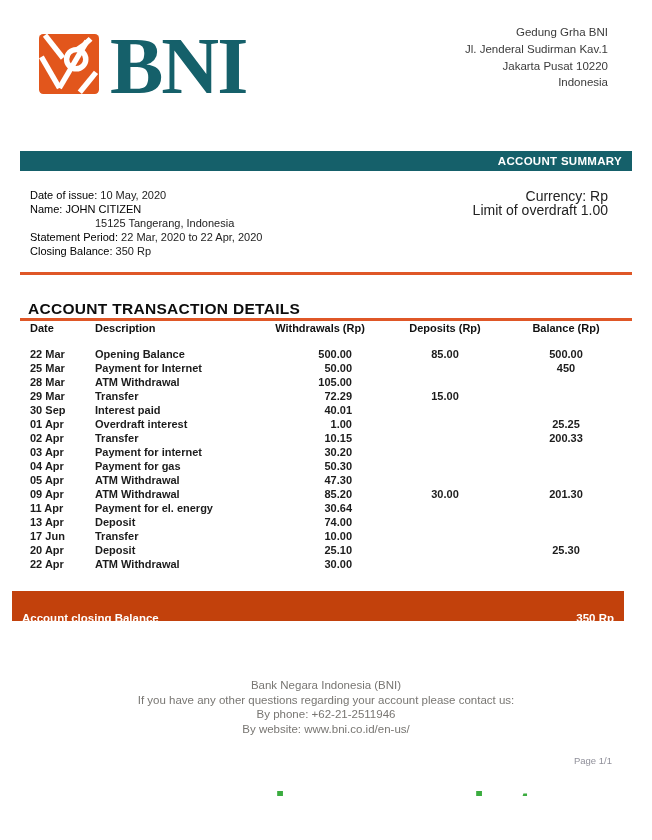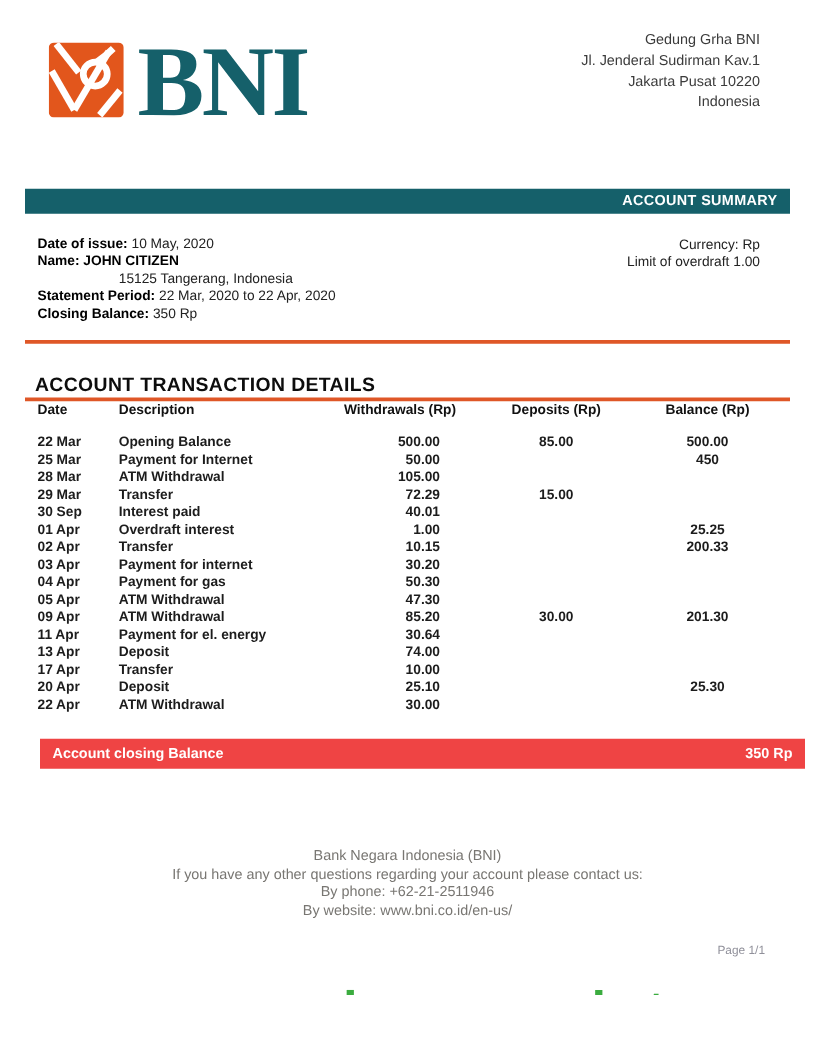--- a/index.html
+++ b/index.html
@@ -17,30 +17,30 @@
     position:absolute;top:24px;right:44px;text-align:right;
     font-size:11.5px;line-height:16.8px;color:#3b3b3b;
   }
   
   .summary-bar{
     position:absolute;left:20px;top:151px;width:612px;height:20px;background:#15606A;
     color:#fff;font-weight:bold;font-size:11.5px;line-height:20px;text-align:right;
     padding-right:10px;box-sizing:border-box;letter-spacing:.3px;padding-left:10px;
   }
   .closing-bar{
-    position:absolute;left:32px;top:591px;width:612px;height:24px;background:#ef4444;
+    position:absolute;left:12px;top:591px;width:612px;height:24px;background:#c2410c;
     color:#fff;font-weight:bold;font-size:11.5px;line-height:24px;
-    display:flex;justify-content:space-between;padding:0 10px;box-sizing:border-box;
+    display:flex;justify-content:space-between;padding:15px 10px;box-sizing:border-box;
   }
   
   .summary-left{position:absolute;left:30px;top:188px;font-size:11px;line-height:14px;}
-  .summary-left .lbl{font-weight:bold;color:#000;text-align:center;}
+  .summary-left .lbl{font-weight:normal;color:#000;text-align:center;}
   .summary-left .val{color:#222;}
   .addr-cont{padding-left:65px;}
-  .summary-right{position:absolute;right:44px;top:189px;text-align:right;font-size:11px;line-height:14px;color:#222;}
+  .summary-right{position:absolute;right:44px;top:189px;text-align:right;font-size:14px;line-height:14px;color:#222;}
   .divider{position:absolute;left:20px;width:612px;height:3px;background:#DF5727;}
   .div1{top:272px;} .div2{top:318px;}
   
   .tx-title{position:absolute;left:28px;top:300px;font-size:15.5px;font-weight:bold;letter-spacing:.3px;color:#0d0d0d;}
   .tx-head,.t-row{display:grid;grid-template-columns:65px 165px 120px 130px 1fr;font-weight:bold;}
   .tx-head{position:absolute;left:30px;top:322px;width:592px;font-size:11px;font-weight:bold;color:#111;}
   .tx-head .c2,.tx-head .c3,.tx-head .c4{text-align:center;}
   .tx-rows{position:absolute;left:30px;top:347px;width:592px;font-size:11px;}
   .t-row{height:14px;line-height:14px;}
   .t-row .c2{text-align:right;padding-right:28px;}
@@ -194,21 +194,21 @@
       <div class="c4"></div>
     </div>
       <div class="t-row">
       <div class="c0">13 Apr</div>
       <div class="c1">Deposit</div>
       <div class="c2">74.00</div>
       <div class="c3"></div>
       <div class="c4"></div>
     </div>
       <div class="t-row">
-      <div class="c0">17 Apr</div>
+      <div class="c0">17 Jun</div>
       <div class="c1">Transfer</div>
       <div class="c2">10.00</div>
       <div class="c3"></div>
       <div class="c4"></div>
     </div>
       <div class="t-row">
       <div class="c0">20 Apr</div>
       <div class="c1">Deposit</div>
       <div class="c2">25.10</div>
       <div class="c3"></div>

